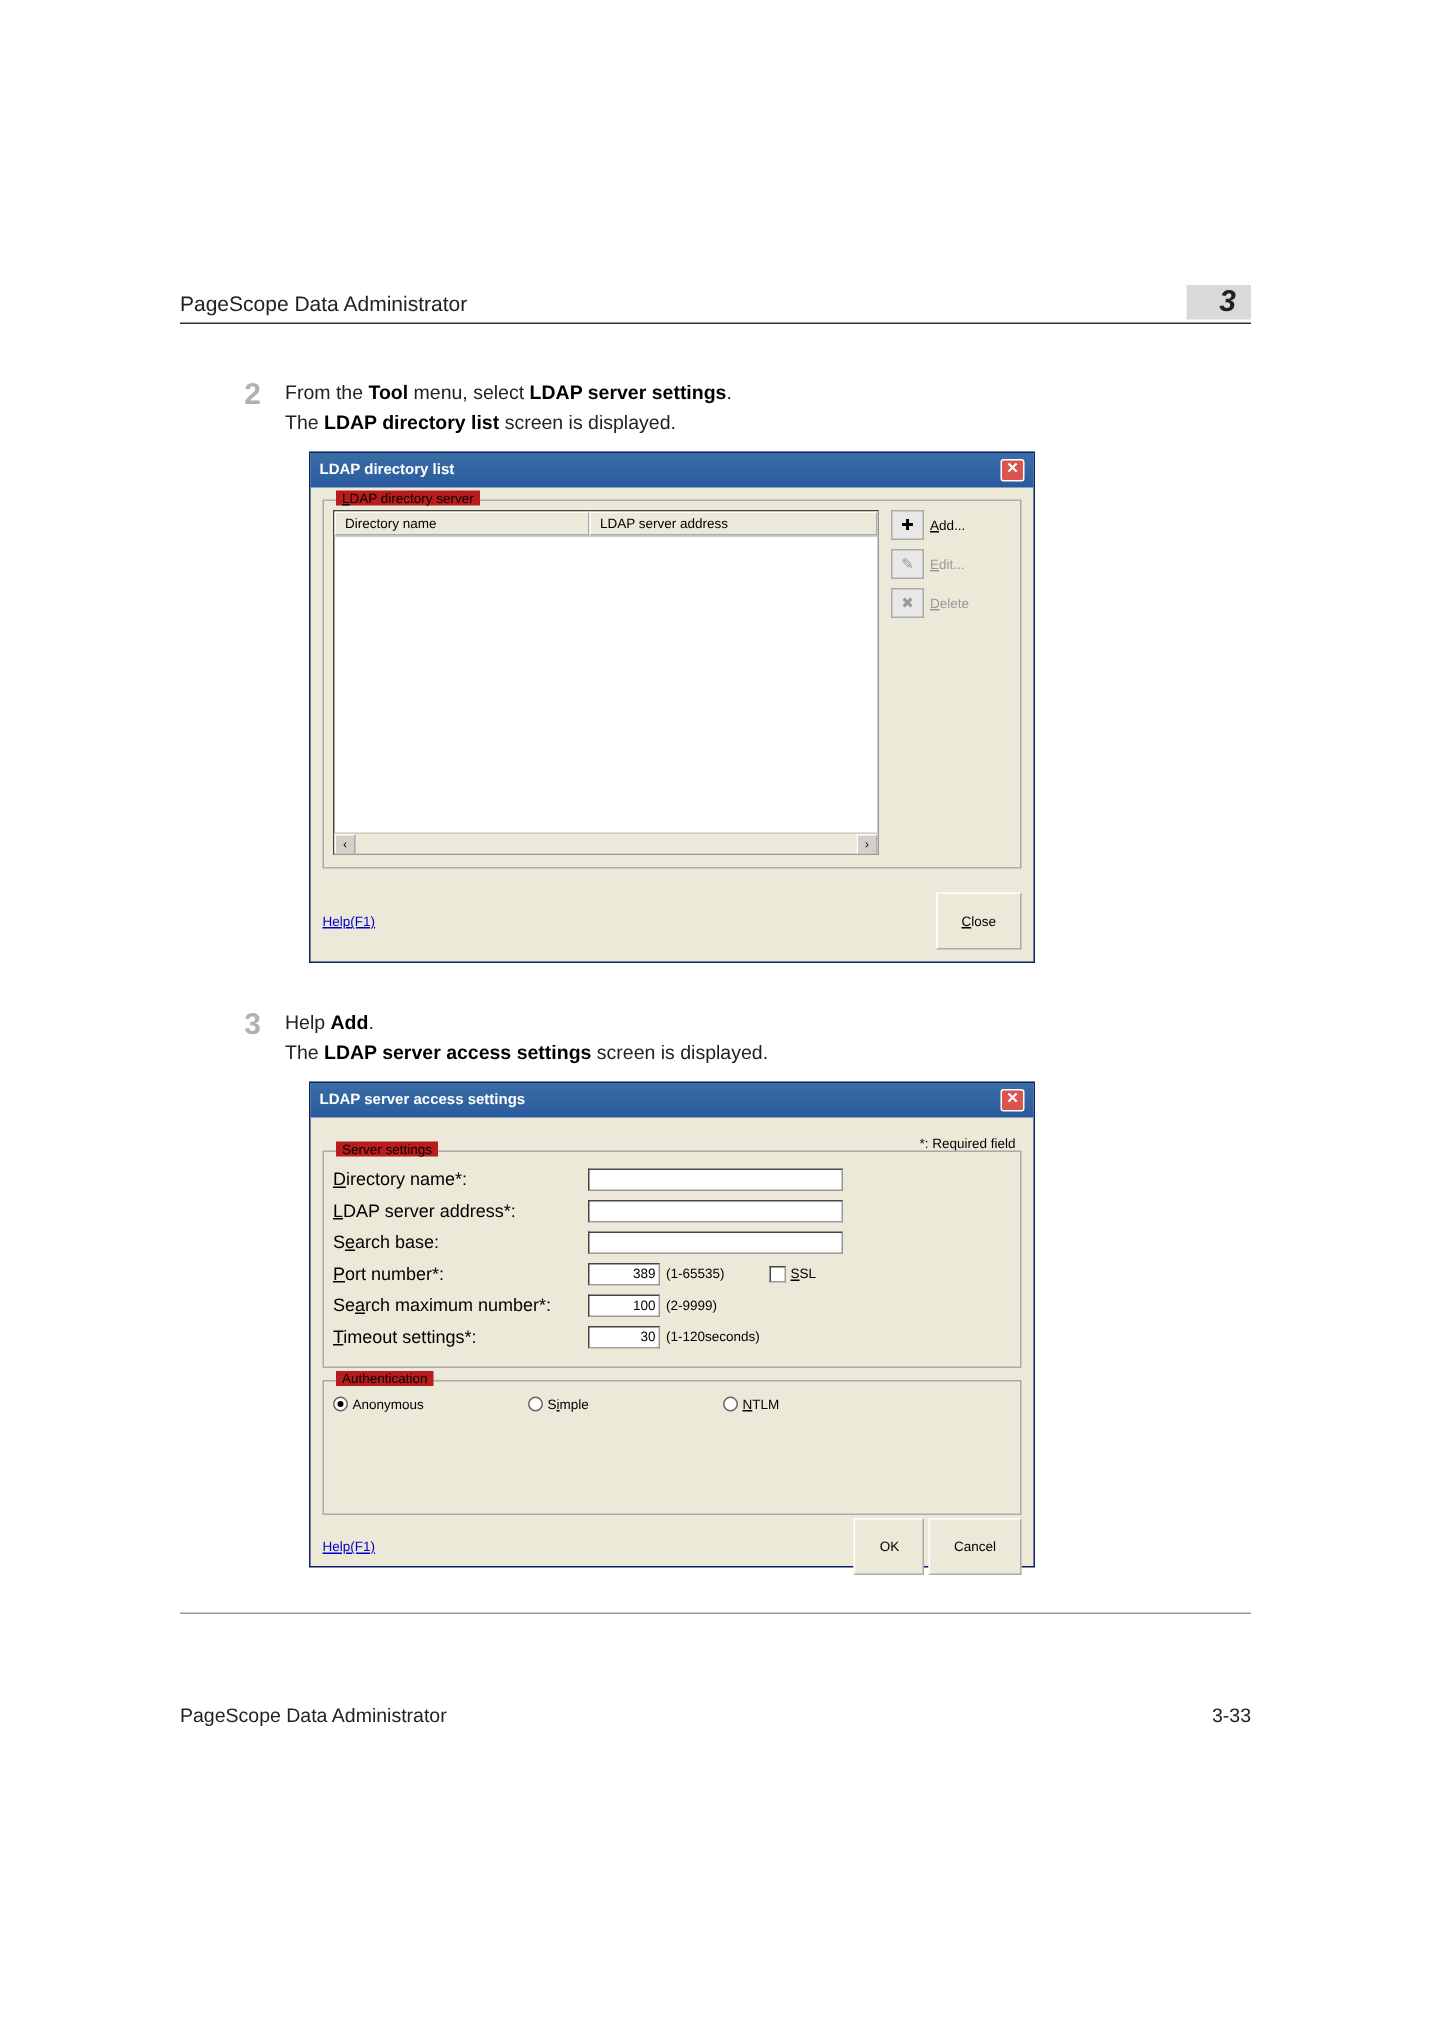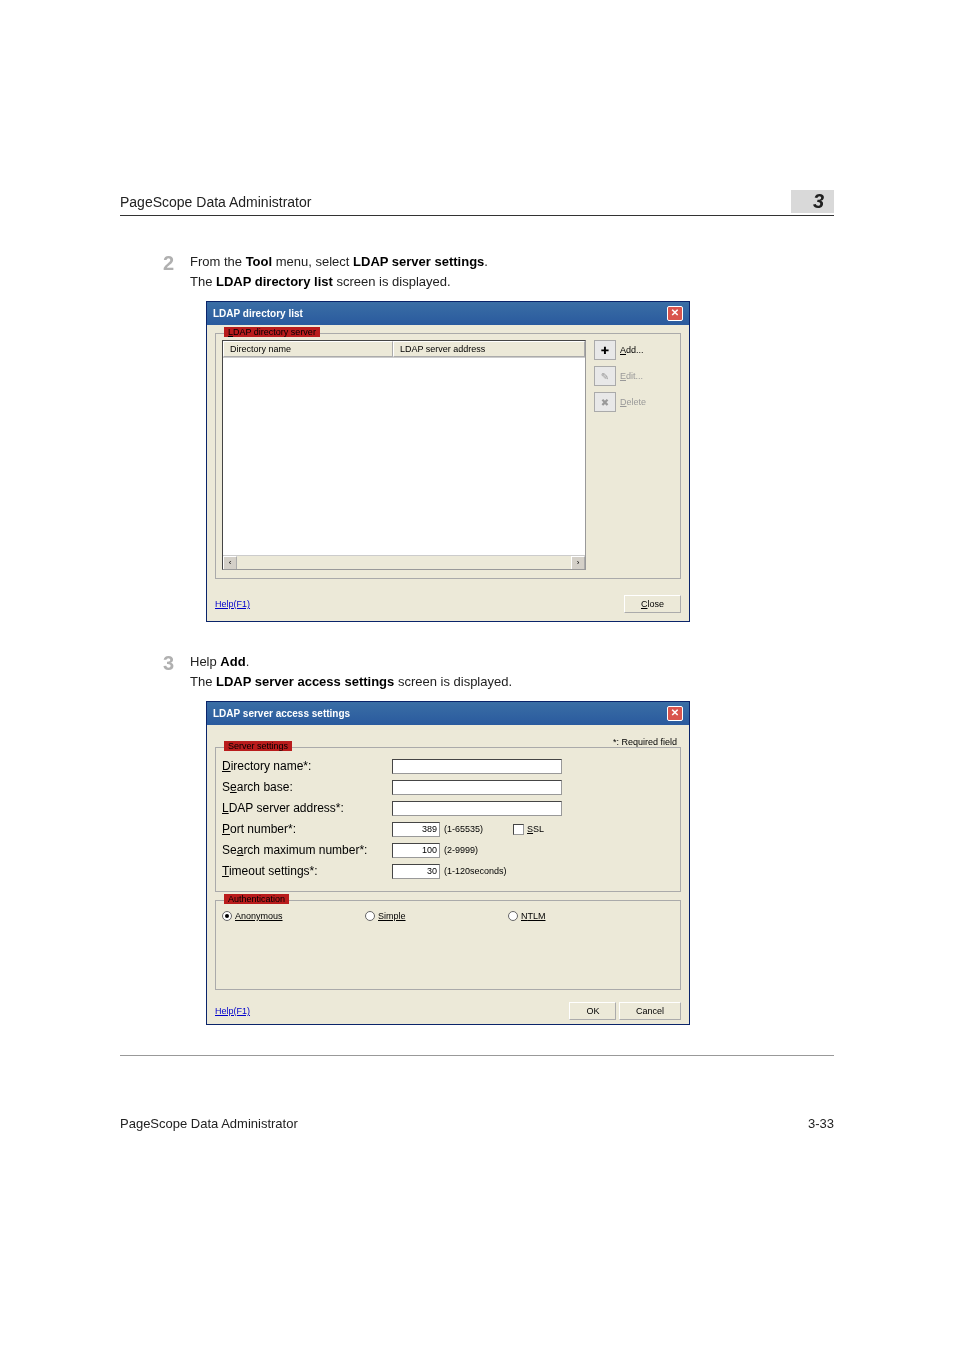--- a/index.html
+++ b/index.html
@@ -176,21 +176,21 @@
     padding-top: 8px;
   }
   .help-link {
     color: #0000cc;
     text-decoration: underline;
     font-size: 9px;
   }
   .std-btn {
     background: #ece9d8;
     border: 1px outset #fff;
-    padding: 3px 16px;
+    padding: 13px 16px;
     font-size: 9px;
   }
   
   .dlg2 { width: 484px; }
   .form-row {
     display: flex;
     align-items: center;
     min-height: 18px;
     margin: 3px 0;
   }
@@ -245,23 +245,22 @@
     background: #000;
     border-radius: 50%;
   }
   .required-note {
     text-align: right;
     font-size: 9px;
     padding: 4px 4px 0 0;
   }
   .auth-row {
     display: flex;
-    gap: 13px;
+    gap: 0;
     padding: 4px 0 60px 0;
-    text-decoration: underline;
   }
   .auth-row .radio { width: 130px; margin-right: 0; }
   .footer-row {
     border-top: 1px solid #999;
     padding: 60px 0 10px 0;
     display: flex;
     justify-content: space-between;
     font-size: 13px;
     color: #222;
   }
@@ -345,25 +344,25 @@
       </div>
       <div class="dlg-body">
         <div class="required-note">*: Required field</div>
         <div class="groupbox">
           <div class="gb-legend">Server settings</div>
           <div class="form-row">
             <div class="form-label"><span class="u">D</span>irectory name*:</div>
             <input class="text-input" style="">
           </div>
           <div class="form-row">
+            <div class="form-label"><span class="u">L</span>DAP server address*:</div>
+            <input class="text-input" style="">
+          </div>
+          <div class="form-row">
             <div class="form-label">S<span class="u">e</span>arch base:</div>
-            <input class="text-input" style="">
-          </div>
-          <div class="form-row">
-            <div class="form-label"><span class="u">L</span>DAP server address*:</div>
             <input class="text-input" style="">
           </div>
           <div class="form-row">
             <div class="form-label"><span class="u">P</span>ort number*:</div>
             <input class="num-input" value="389" style="">
             <span class="range-label">(1-65535)</span>
             <span style="width:30px"></span>
             <span class="checkbox">
               <span class="cb-box"></span>
               <span><span class="u">S</span>SL</span>

